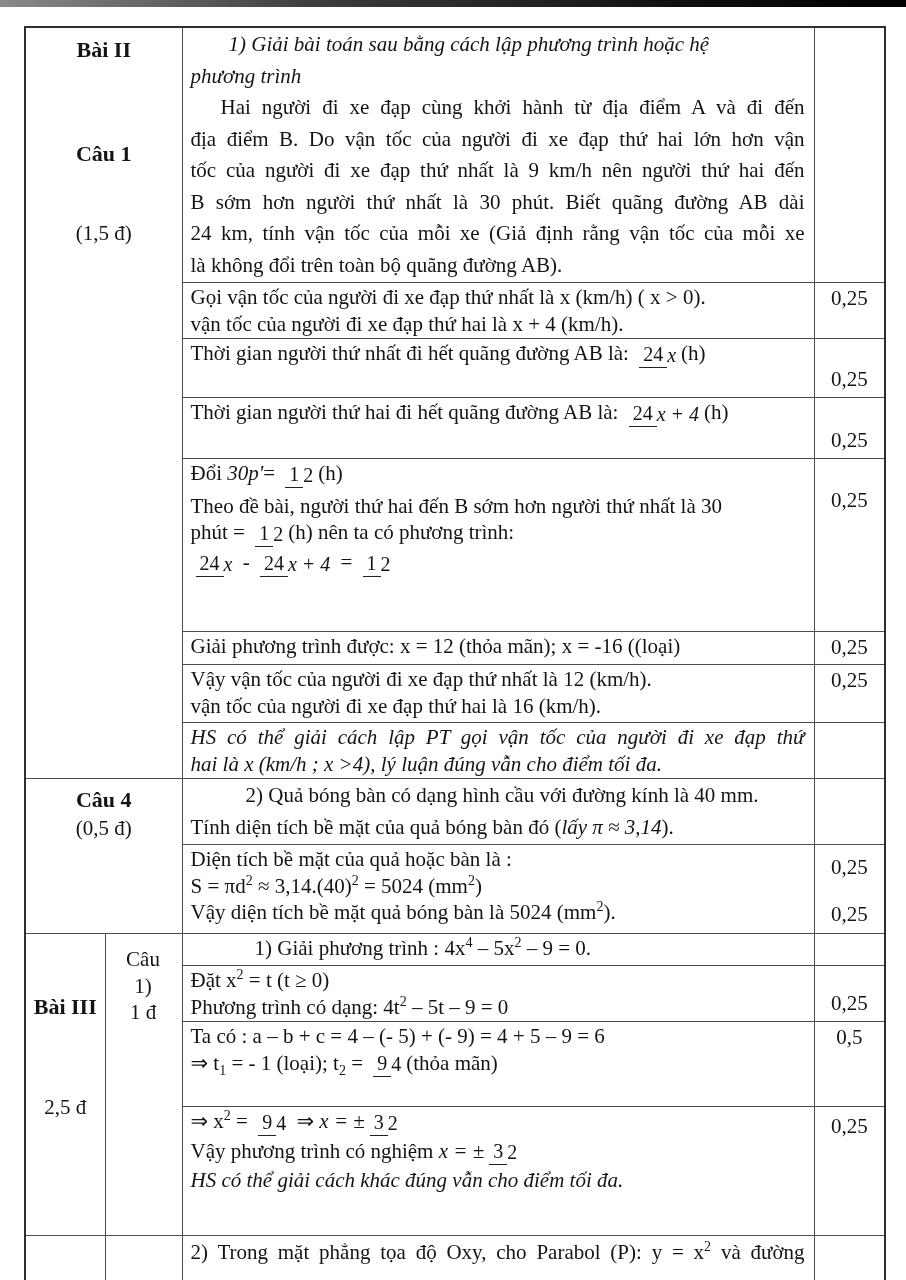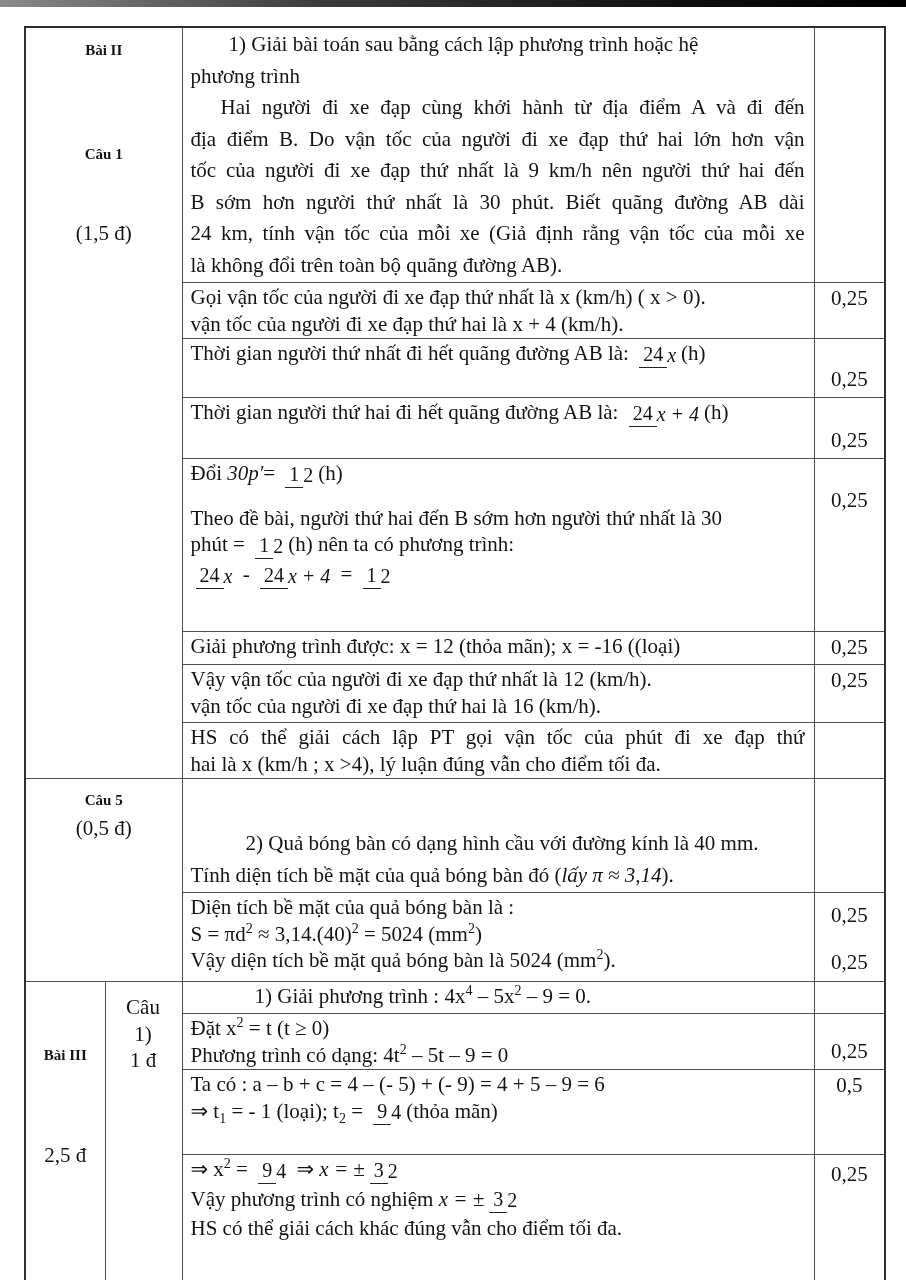--- a/index.html
+++ b/index.html
@@ -6,33 +6,33 @@
   body{width:906px;height:1280px;position:relative;font-family:"Liberation Serif",serif;color:#141414;overflow:hidden;}
   .top-smudge{position:absolute;top:0;left:0;width:906px;height:7px;
     background:linear-gradient(to right,#8a8a8a 0%,#3c3c3c 35%,#101010 75%,#000 100%);}
   table.sheet{border-collapse:collapse;table-layout:fixed;width:860px;margin:26px 0 0 24px;
     border:2.5px solid #2f2f2f;border-bottom-width:5px;}
   td{border:1.6px solid #4e4e4e;vertical-align:top;padding:1px 9px 1px 8px;
     font-size:21px;line-height:26.5px;}
   
   td.lbl{position:relative;text-align:center;padding:0;}
   .lbl .abs{position:absolute;left:0;width:100%;}
-  .b{font-weight:bold;font-size:15px;}
+  .b{font-weight:bold;font-size:22px;}
   .sub-stack{padding-top:12px;text-align:center;}
   
   .lh-lg{line-height:31.5px;}
   .line{display:block;}
   .jl{text-align:justify;text-align-last:justify;}
   .ind-a{text-indent:38px;}
   .ind-b{text-indent:30px;}
-  .ind-c{text-indent:55px;margin-top:48px;}
+  .ind-c{text-indent:55px;}
   .ind-d{text-indent:64px;}
-  .gap-top{margin-top:15px;}
+  .gap-top{margin-top:3px;}
   em{font-style:italic;}
-  .it{}
+  .it{font-style:italic;}
   sup{font-size:14px;line-height:0;}
   sub{font-size:14px;line-height:0;}
   
   .frac{display:inline-flex;flex-direction:row;align-items:flex-start;vertical-align:middle;
     margin:2px 5px;line-height:23px;font-size:20px;}
   .fnum{padding:0 4px 1px;border-bottom:1.7px solid #222;}
   .fden{padding-top:1px;}
   
   td.score{text-align:center;padding:2px 3px;}
   td.sbot{vertical-align:bottom;padding-bottom:5px;}
@@ -137,41 +137,41 @@
   <tr>
     <td style="height:55px">
       <span class="line">Vậy vận tốc của người đi xe đạp thứ nhất là 12 (km/h).</span>
       <span class="line">vận tốc của người đi xe đạp thứ hai là 16 (km/h).</span>
     </td>
     <td class="score"><span>0,25</span></td>
   </tr>
 
   <tr>
     <td style="height:50px" class="it">
-      <span class="line jl">HS có thể giải cách lập PT gọi vận tốc của phút đi xe đạp thứ</span>
+      <span class="line jl">HS có thể giải cách lập PT gọi vận tốc của người đi xe đạp thứ</span>
       <span class="line">hai là x (km/h ; x &gt;4), lý luận đúng vẫn cho điểm tối đa.</span>
     </td>
     <td class="score"></td>
   </tr>
 
   <tr>
     <td class="lbl" colspan="2" rowspan="2">
-      <div class="abs b" style="top:8px">Câu 5</div>
+      <div class="abs b" style="top:8px">Câu 4</div>
       <div class="abs" style="top:36px">(0,5 đ)</div>
     </td>
     <td class="lh-lg" style="height:62px">
       <span class="line ind-c">2) Quả bóng bàn có dạng hình cầu với đường kính là 40 mm.</span>
       <span class="line">Tính diện tích bề mặt của quả bóng bàn đó (<em>lấy π ≈ 3,14</em>).</span>
     </td>
     <td class="score"></td>
   </tr>
 
   <tr>
     <td style="height:86px">
-      <span class="line">Diện tích bề mặt của quả bóng bàn là :</span>
+      <span class="line">Diện tích bề mặt của quả hoặc bàn là :</span>
       <span class="line">S = πd<sup>2</sup> ≈ 3,14.(40)<sup>2</sup> = 5024 (mm<sup>2</sup>)</span>
       <span class="line">Vậy diện tích bề mặt quả bóng bàn là 5024 (mm<sup>2</sup>).</span>
     </td>
     <td class="score rel">
       <div class="sc-top">0,25</div>
       <div class="sc-bot">0,25</div>
     </td>
   </tr>
 
   <tr>

